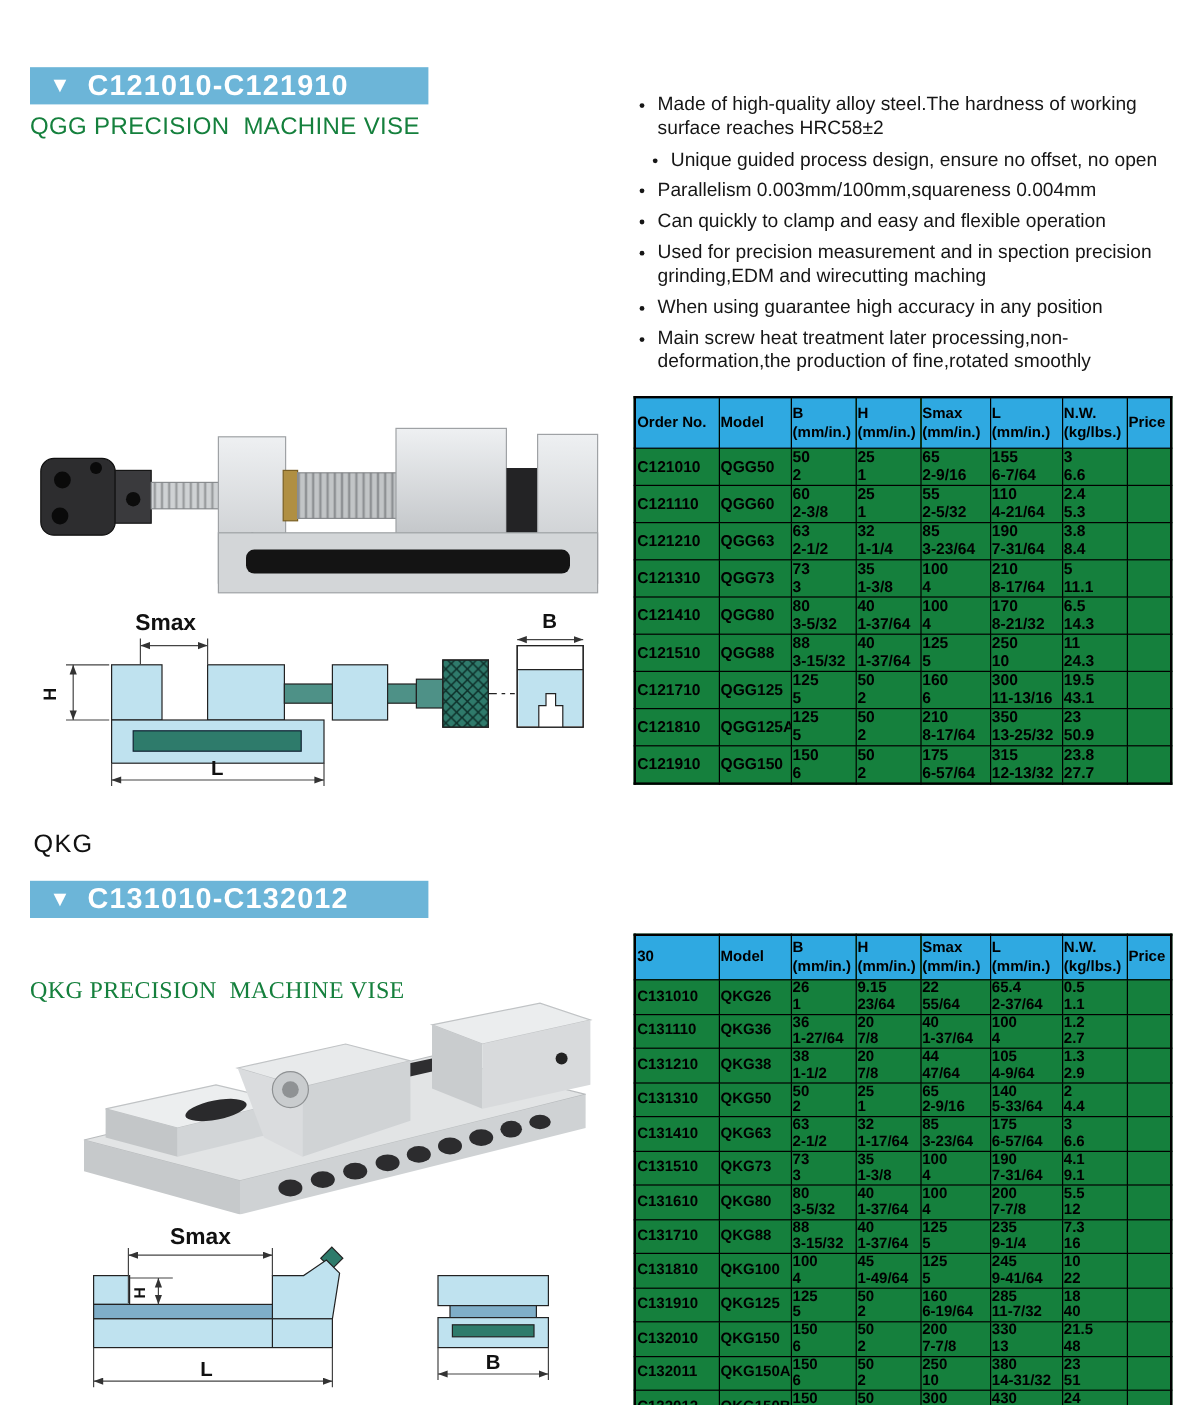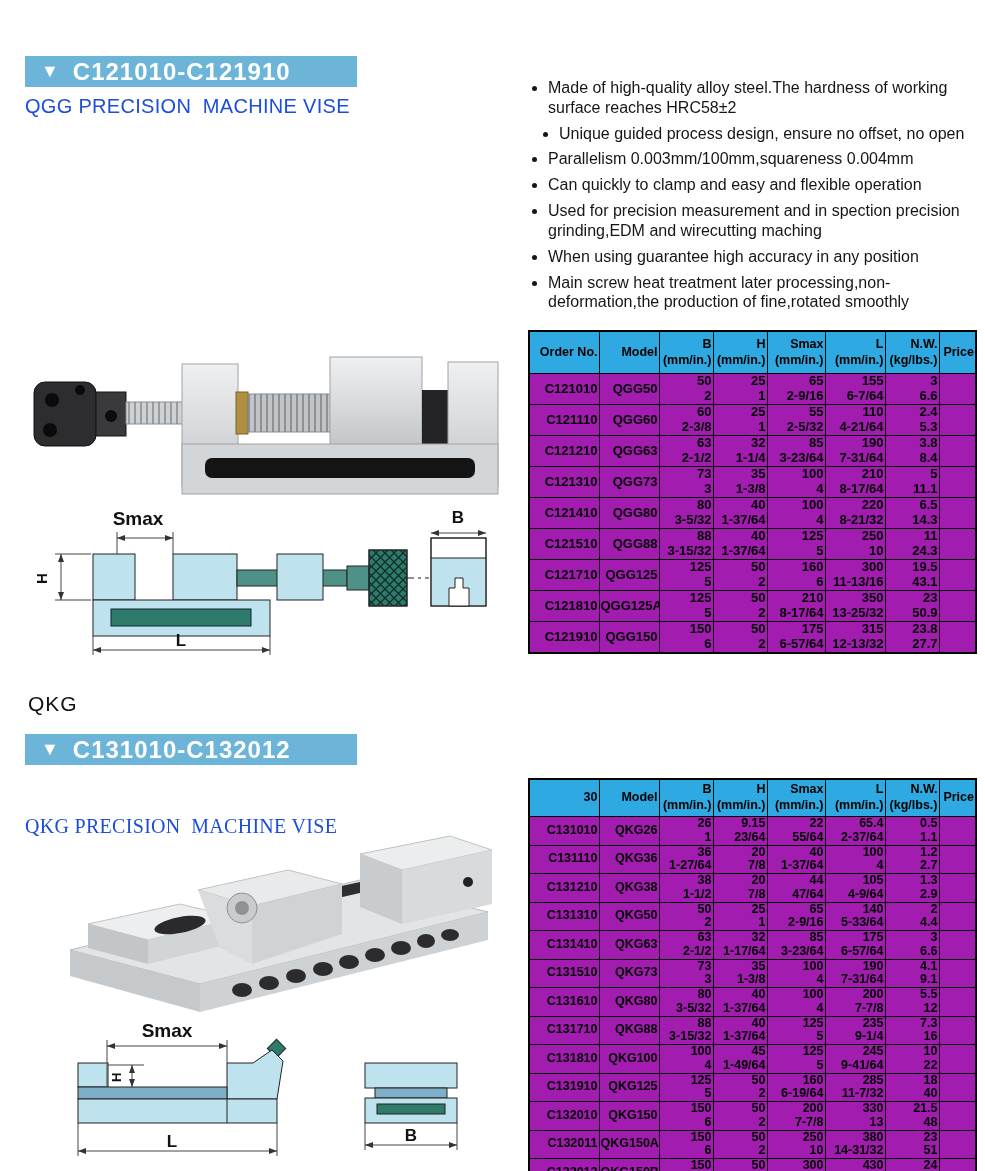--- a/index.html
+++ b/index.html
@@ -4,32 +4,32 @@
 <style>
   html,body{margin:0;padding:0;background:#fff;}
   .page{position:relative;width:985px;height:1171px;background:#fff;overflow:hidden;
         font-family:"Liberation Sans",sans-serif;color:#151515;}
 
   
   .banner{position:absolute;left:25px;width:332px;height:31px;background:#6CB5D8;color:#fff;
           font-weight:bold;font-size:24px;display:flex;align-items:center;gap:13px;
           padding-left:16px;box-sizing:border-box;letter-spacing:1px;}
   .banner .tri{font-size:18px;line-height:1;transform:translateY(-1px);}
-  .subtitle{position:absolute;left:25px;font-size:20px;color:#1d4ed8;letter-spacing:.3px;white-space:pre;}
+  .subtitle{position:absolute;left:25px;font-size:20px;color:#15803d;letter-spacing:.3px;white-space:pre;}
   .qkg{position:absolute;left:28px;top:692px;font-size:21px;font-weight:normal;letter-spacing:1px;color:#111;}
 
   
   .features{position:absolute;left:532px;top:78px;width:452px;margin:0;padding:0 0 0 16px;
             font-size:16px;line-height:1.24;color:#161616;list-style:disc;}
   .features li{margin-bottom:6px;}
   .features li.indent{margin-left:11px;}
 
   
   table.spec{position:absolute;left:528px;border-collapse:collapse;table-layout:fixed;
-             text-align:right;font-weight:bold;color:#000;background:#a21caf;border:2px solid #000;}
+             text-align:left;font-weight:bold;color:#000;background:#15803d;border:2px solid #000;}
   .spec th,.spec td{border:1px solid #000;white-space:pre-line;padding:0 1px;overflow:hidden;}
   .spec th{background:#2FA9E1;font-size:12.5px;line-height:1.25;}
   .t1{top:330px;width:447px;}
   .t1 th{height:41px;}
   .t1 td{height:30px;font-size:13px;line-height:1.12;}
   .t2{top:778px;width:447px;}
   .t2 th{height:36px;}
   .t2 td{height:27px;font-size:12.5px;line-height:1.1;}
 
   .art{position:absolute;}
@@ -234,21 +234,21 @@
         </tr>
         <tr>
           <td>C121410</td>
           <td>QGG80</td>
           <td>80
 3-5/32</td>
           <td>40
 1-37/64</td>
           <td>100
 4</td>
-          <td>220
+          <td>170
 8-21/32</td>
           <td>6.5
 14.3</td>
           <td></td>
         </tr>
         <tr>
           <td>C121510</td>
           <td>QGG88</td>
           <td>88
 3-15/32</td>

